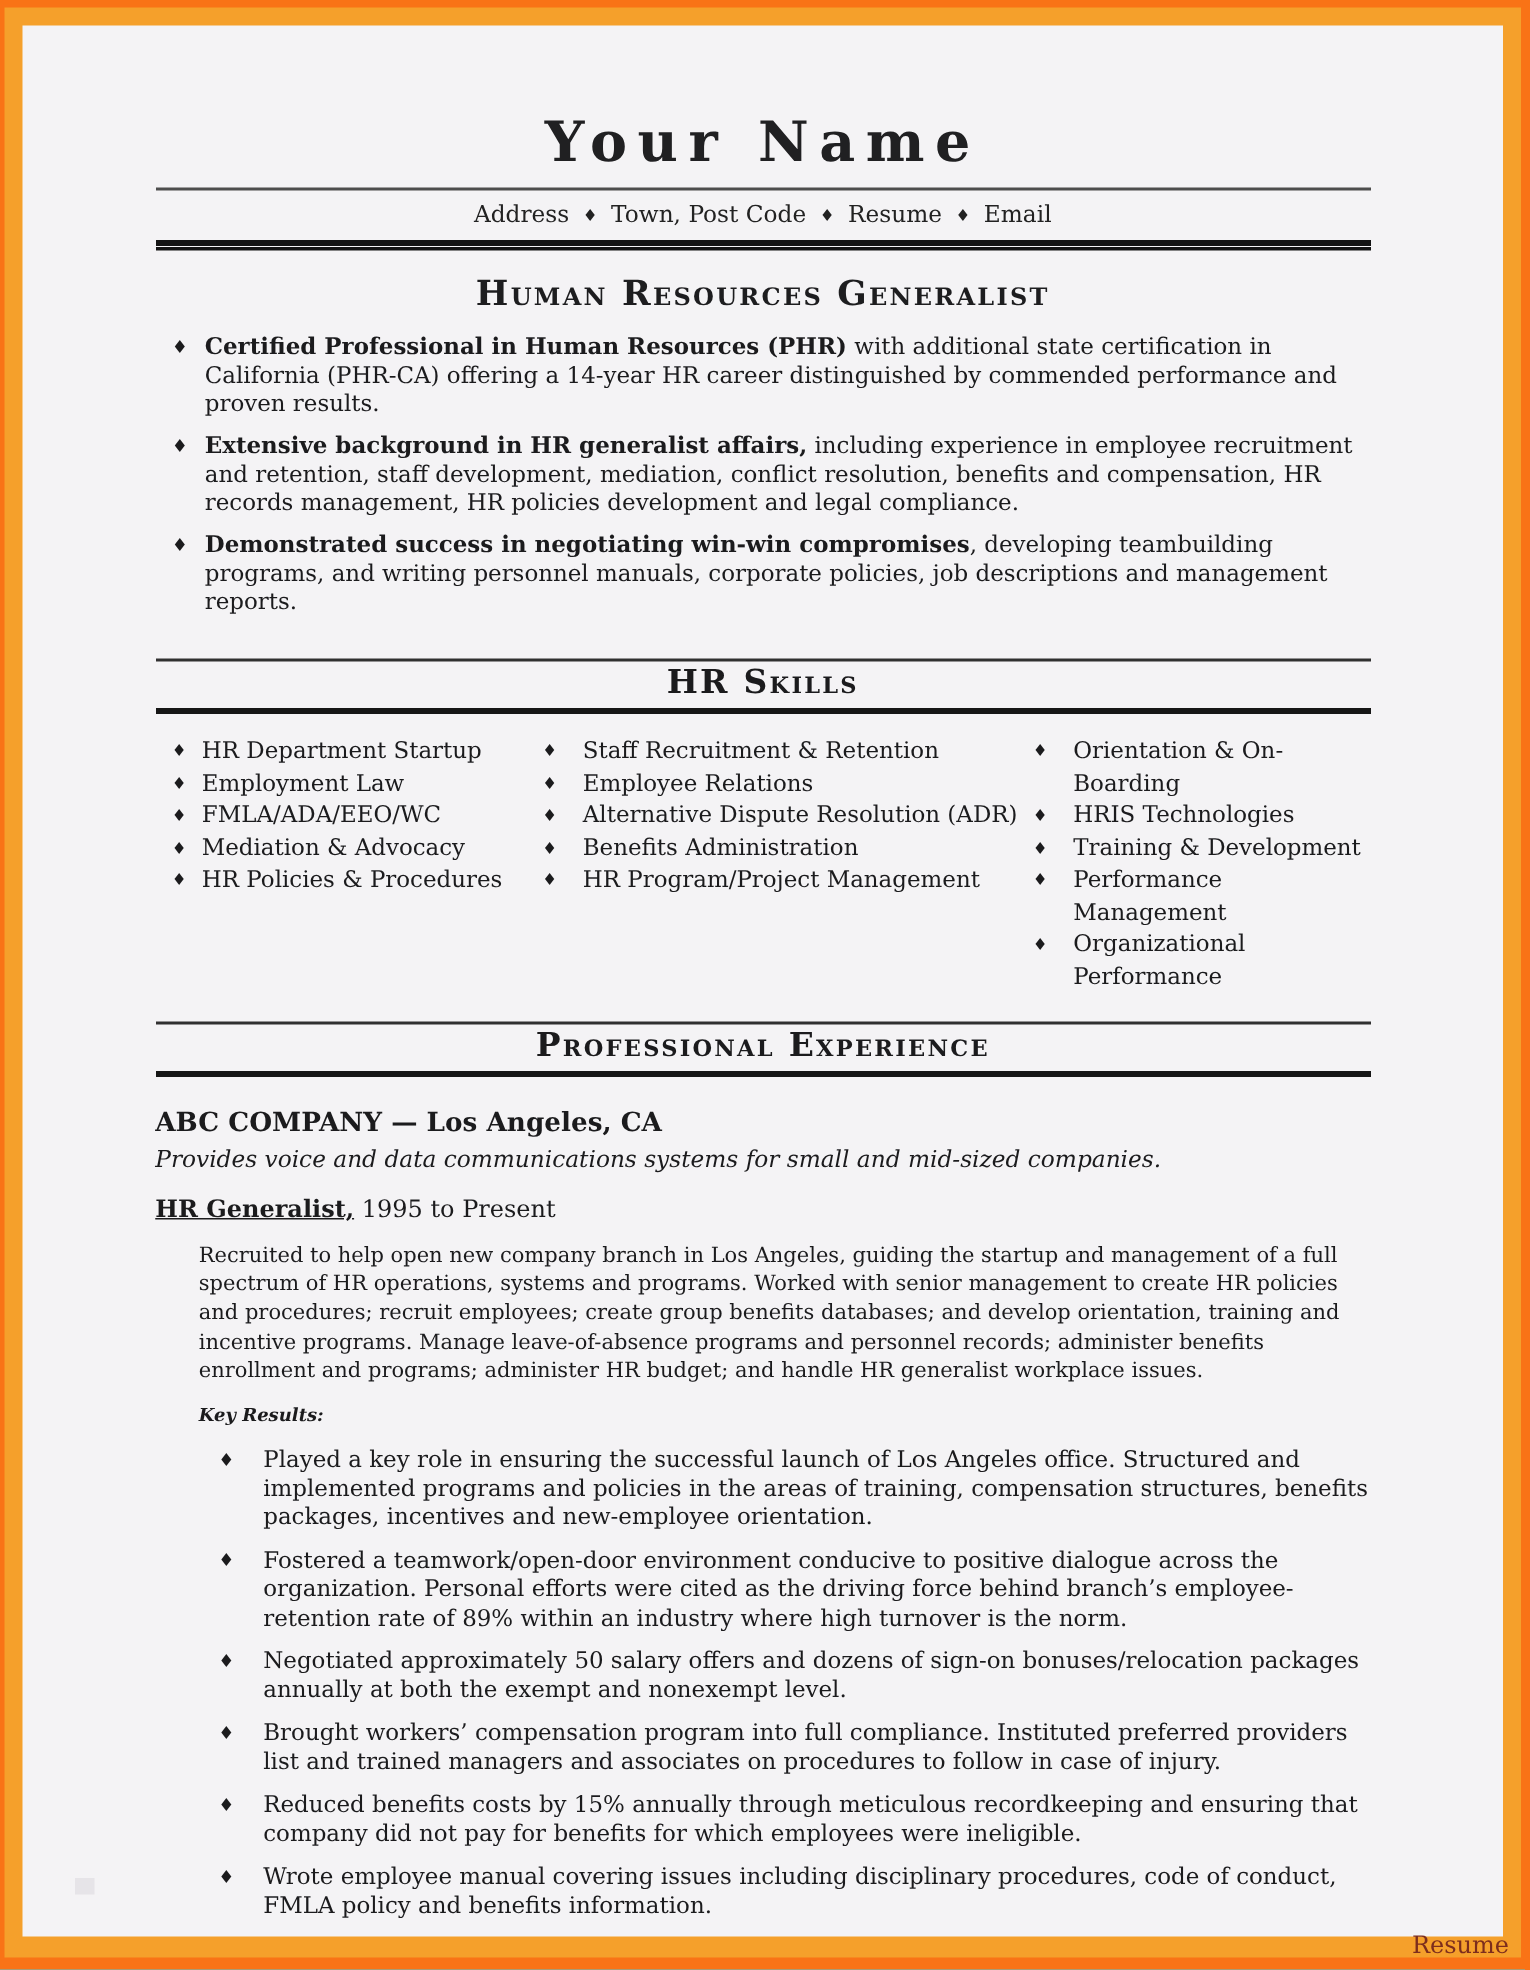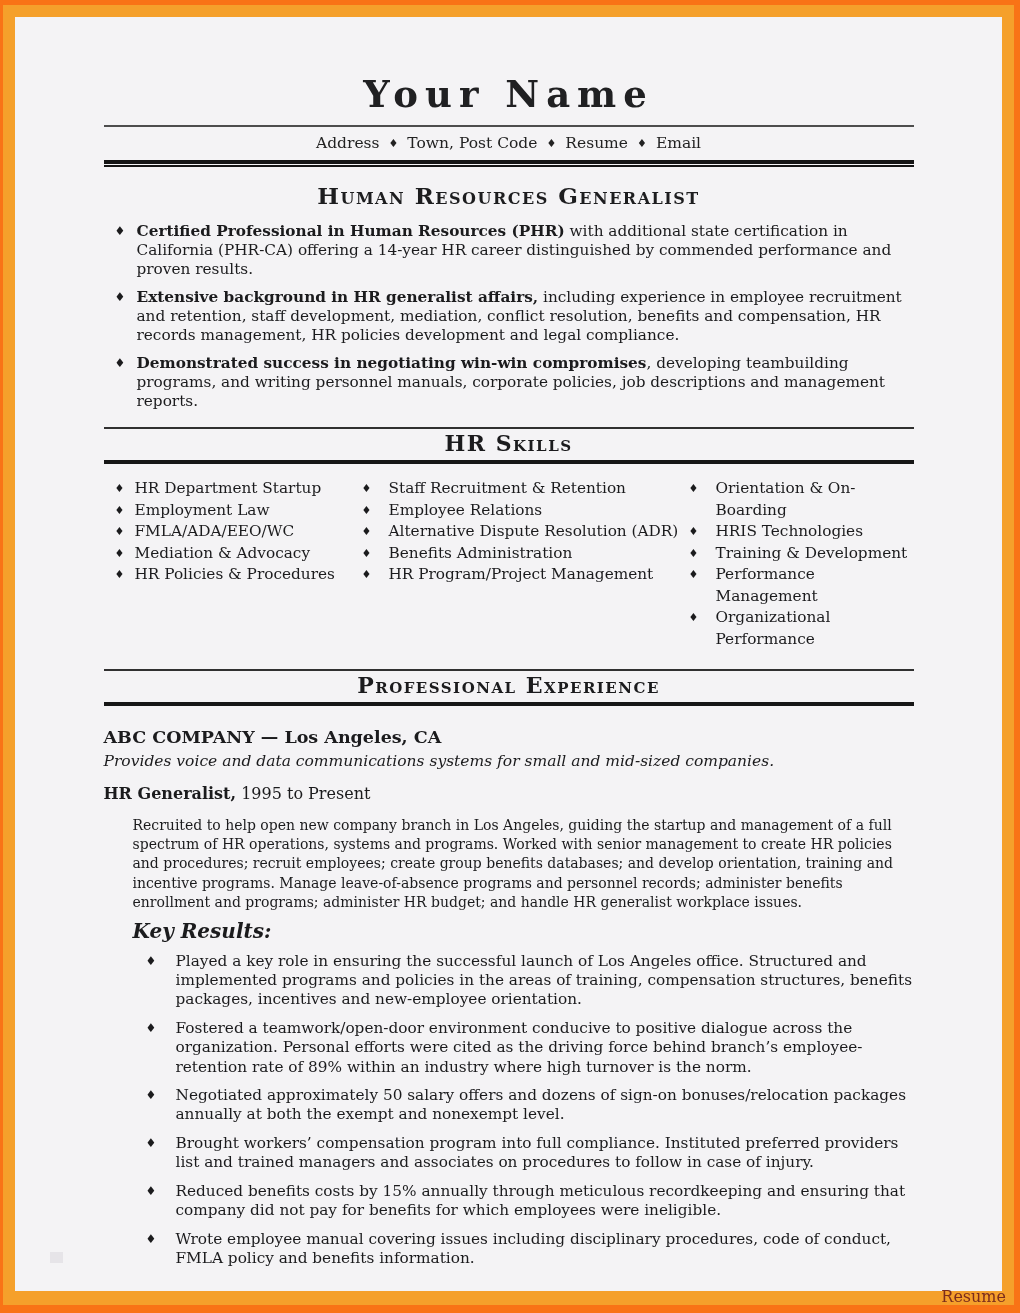--- a/index.html
+++ b/index.html
@@ -71,21 +71,21 @@
     margin-top: 16px;
     text-align: center;
     font-variant: small-caps;
     font-weight: bold;
     font-size: 23px;
     line-height: 26px;
     letter-spacing: 1.5px;
     color: #1d1d1f;
   }
   .sec-head {
-    margin-top: 16px;
+    margin-top: 28px;
     border-top: 2px solid #303030;
     border-bottom: 4px solid #161616;
     text-align: center;
     padding: 2px 0 4px 0;
   }
   .sec-head .sec-title {
     font-variant: small-caps;
     font-weight: bold;
     font-size: 22px;
     line-height: 25px;
@@ -137,31 +137,32 @@
     font-size: 15.5px;
     line-height: 20px;
   }
   .job-line {
     margin-top: 13px;
     font-size: 16px;
     line-height: 20px;
   }
   .job-title {
     font-weight: bold;
+    text-decoration: underline;
   }
   .exp-paragraph {
     margin: 12px 0 0 29px;
     font-size: 14px;
     line-height: 19.2px;
   }
   .key-results-label {
     margin: 9px 0 0 29px;
     font-weight: bold;
     font-style: italic;
-    font-size: 20px;
+    font-size: 12px;
     line-height: 20px;
   }
   .key-results { margin-top: 11px; }
   .kr-row { display: flex; margin-bottom: 9.5px; }
   .kr-row .marker {
     flex: none; width: 72px;
     padding-left: 42px;
     font-size: 12px;
     line-height: 19.2px;
   }

